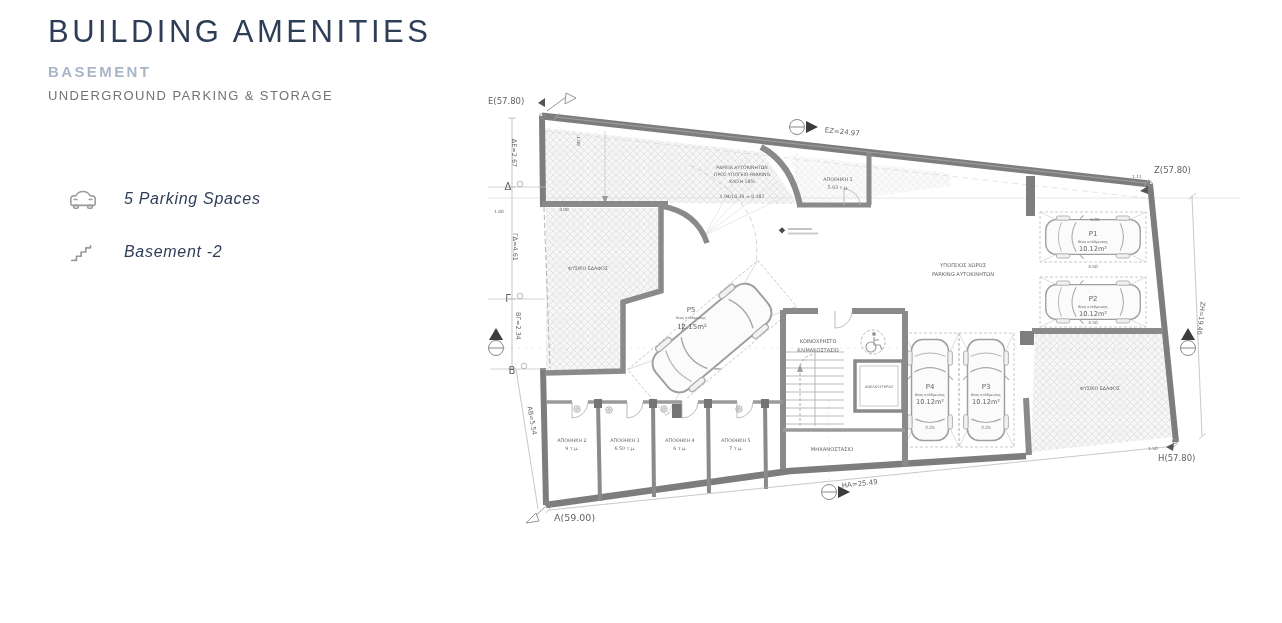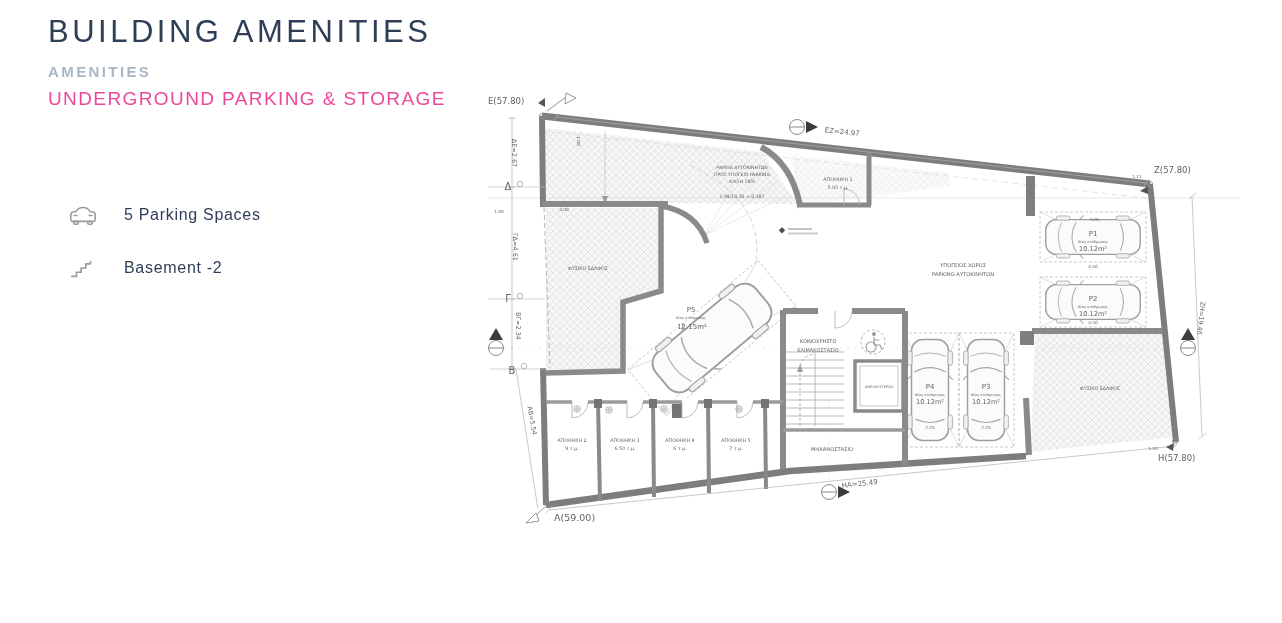--- a/index.html
+++ b/index.html
@@ -2,36 +2,36 @@
 <html><head>
 <meta charset="utf-8">
 <style>
   html,body{margin:0;padding:0;background:#ffffff;}
   .canvas{position:relative;width:1282px;height:623px;background:#ffffff;overflow:hidden;
           font-family:"Liberation Sans",sans-serif;}
   
   .hdr{position:absolute;left:48px;top:14px;}
   .title{font-size:31px;font-weight:500;letter-spacing:3.5px;color:#2e3e57;}
   .floor{margin-top:13px;font-size:15px;font-weight:700;letter-spacing:2.4px;color:#a9b6c8;}
-  .sub{margin-top:8px;font-size:19px;font-weight:400;letter-spacing:1.4px;color:#ec4899;}
-  .amenities{position:absolute;left:68px;top:202px;}
+  .sub{margin-top:8px;font-size:13px;font-weight:400;letter-spacing:1.4px;color:#737373;}
+  .amenities{position:absolute;left:68px;top:186px;font-style:italic;}
   .arow{display:flex;align-items:center;height:26px;margin-bottom:27px;}
   .aicon{width:30px;height:26px;flex:0 0 30px;color:#9b9b9b;}
   .alabel{margin-left:26px;font-size:16px;letter-spacing:0.7px;color:#2f3e58;}
   svg text{font-family:"DejaVu Sans",sans-serif;fill:#636363;}
   .plan{position:absolute;left:470px;top:78px;}
 </style>
 </head>
 <body>
 
 <div class="canvas">
 
   <div class="hdr">
     <div class="title">BUILDING AMENITIES</div>
-    <div class="floor">AMENITIES</div>
+    <div class="floor">BASEMENT</div>
     <div class="sub">UNDERGROUND PARKING &amp; STORAGE</div>
   </div>
 
   <div class="amenities">
     <div class="arow">
       <span class="aicon">
         <svg viewBox="0 0 32 26" width="30" height="26" fill="none" stroke="currentColor" stroke-width="1.7" stroke-linecap="round" stroke-linejoin="round">
           <path d="M3,18 V13 Q3,9.5 7,9.5 L8.5,9.5 Q10.5,5 16,5 Q21.5,5 23.5,9.5 L25,9.5 Q29,9.5 29,13 V18 Q29,19.8 27.2,19.8 L4.8,19.8 Q3,19.8 3,18 Z"></path>
           <path d="M6.5,13.5 H9.5 M22.5,13.5 H25.5"></path>
           <rect x="6" y="19.8" width="5" height="3" rx="1.4"></rect>

